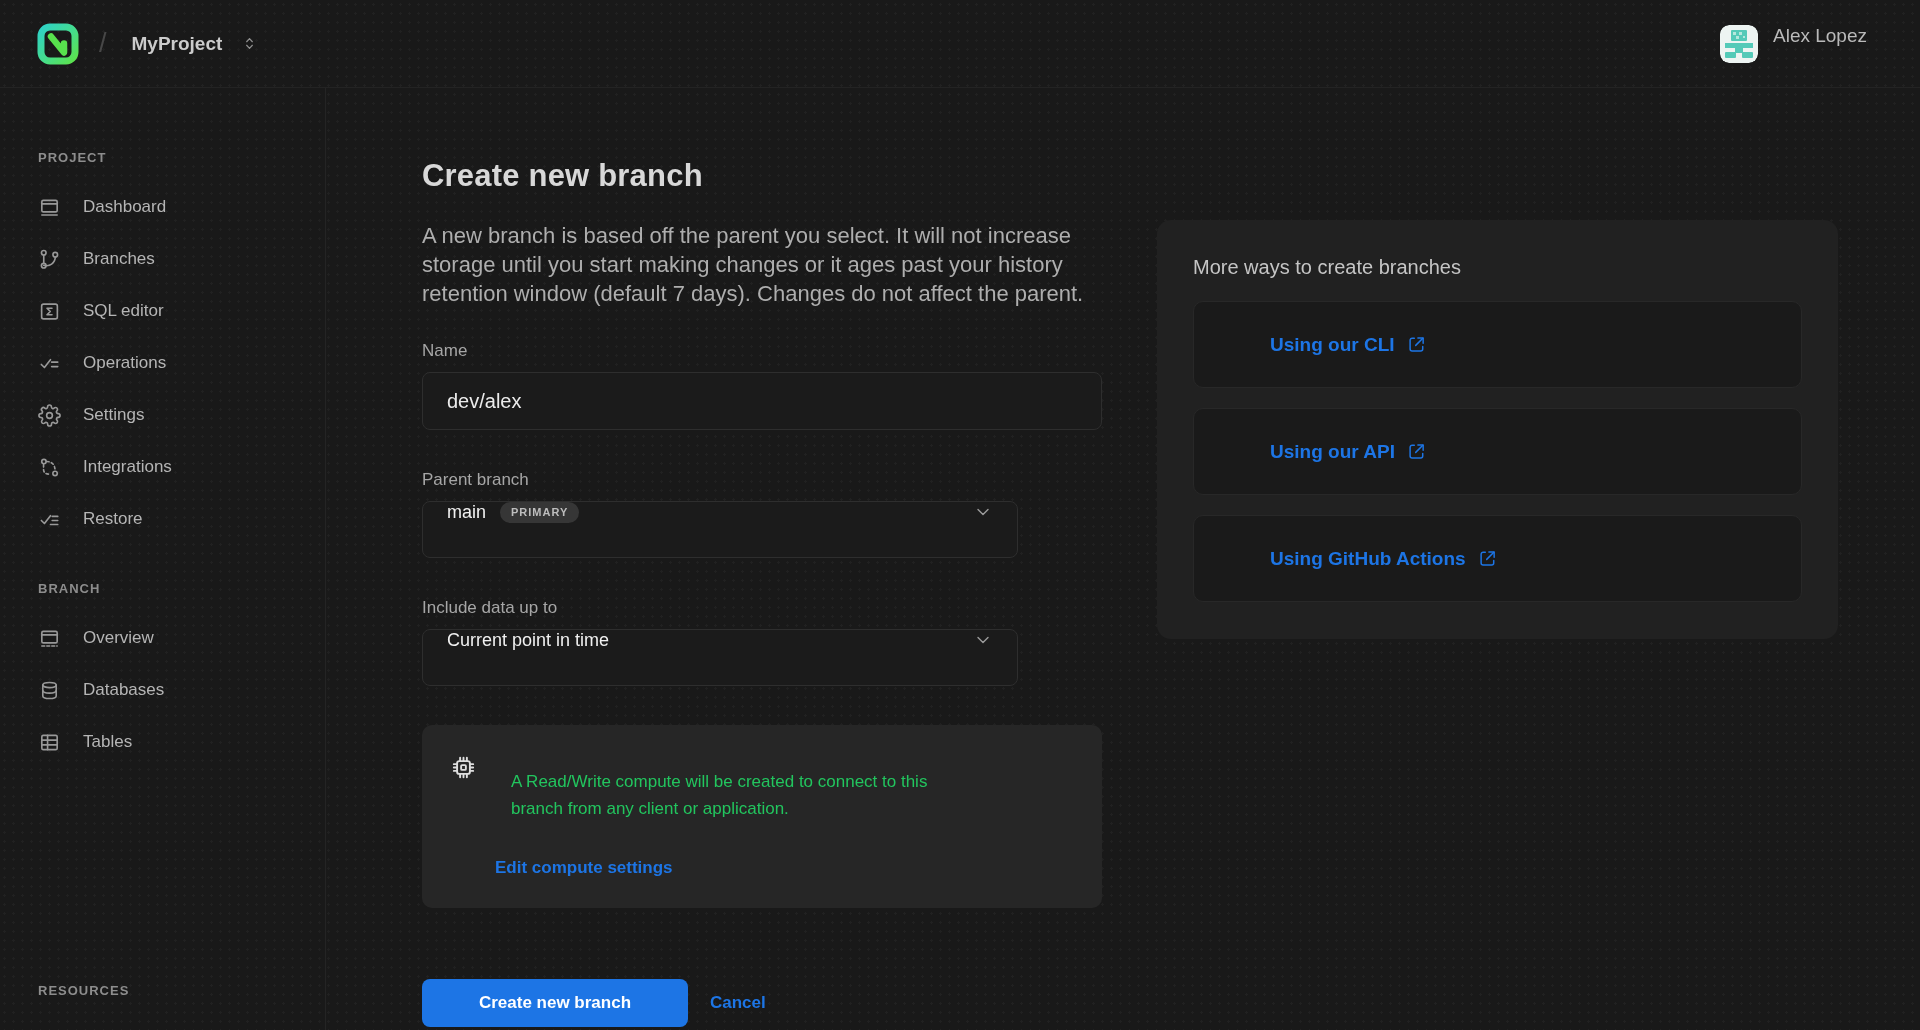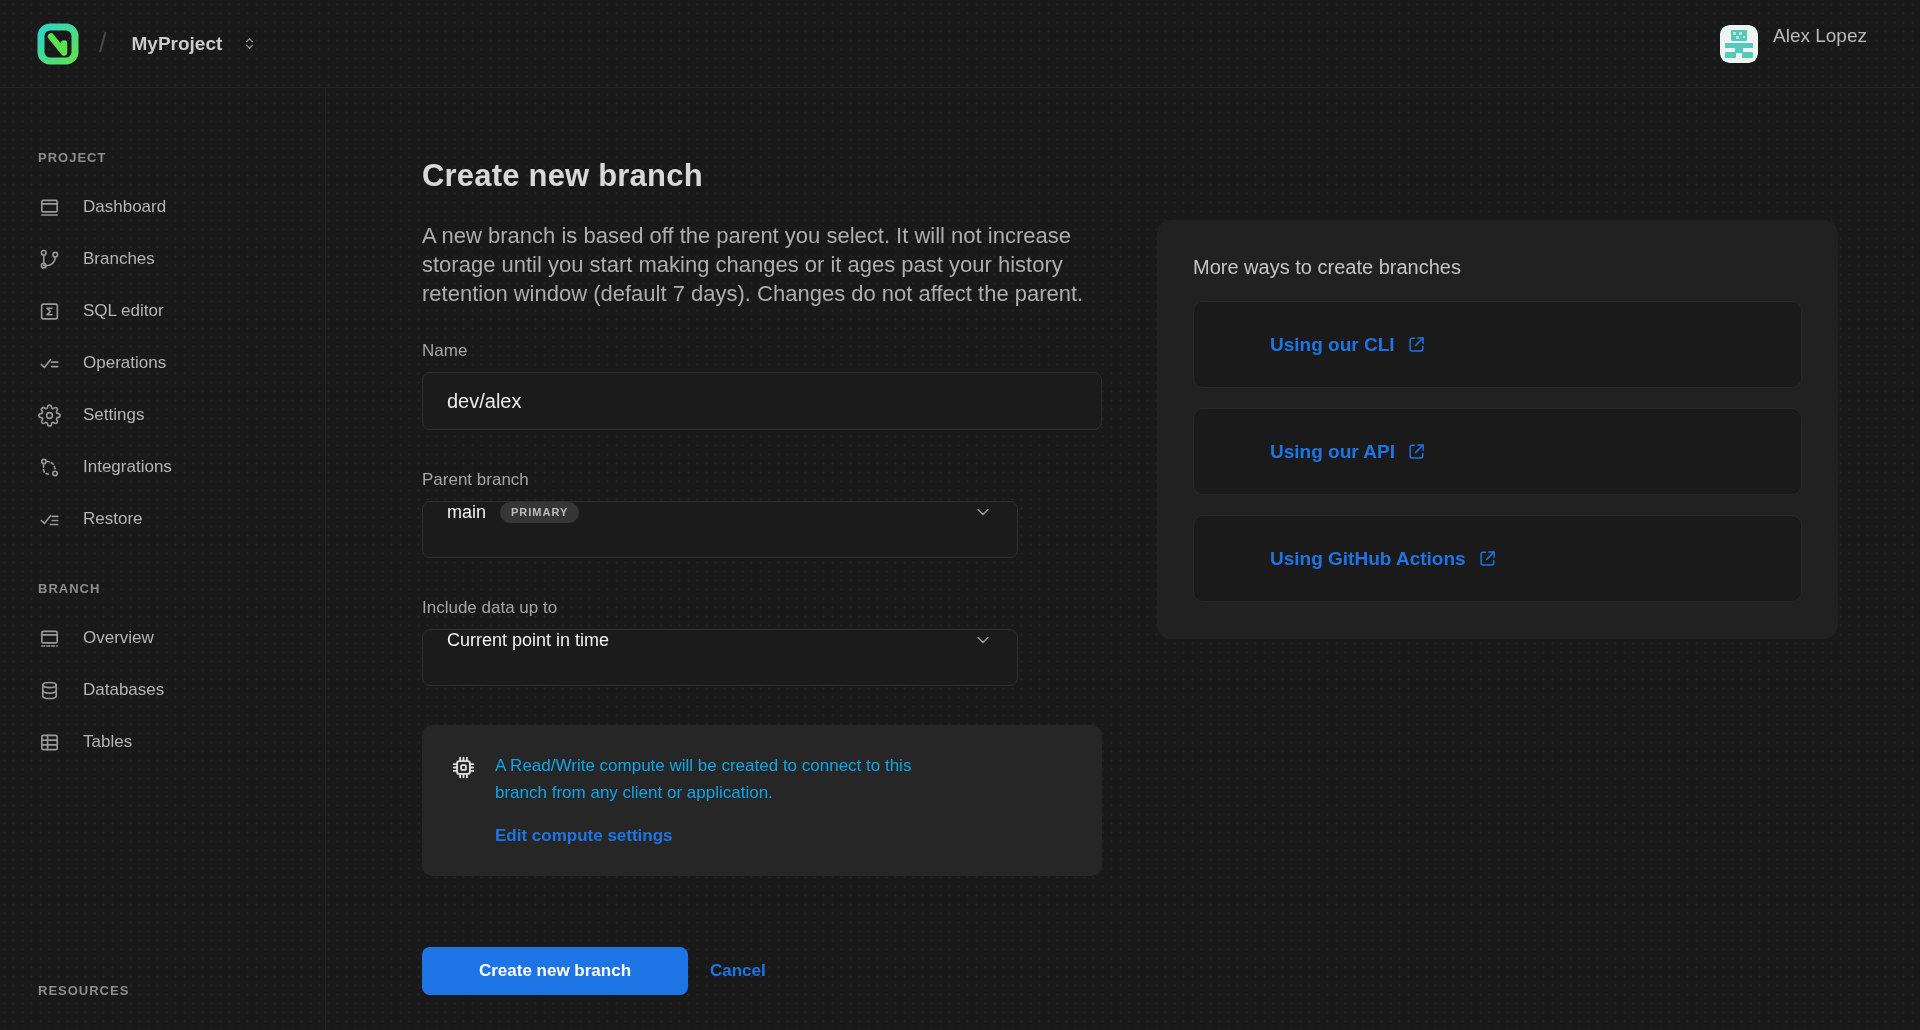--- a/index.html
+++ b/index.html
@@ -50,21 +50,21 @@
             border-radius:8px; display:flex; align-items:flex-start; padding:0 24px;
             color:#f1f1f1; font-size:18px; font-weight:500; cursor:pointer; font-family:inherit; }
   .badge { margin-left:14px; background:#363636; color:#bdbdbd; font-size:11px; font-weight:700;
            letter-spacing:1px; padding:5px 11px; border-radius:999px; line-height:1; }
   .chevron-down { margin-left:auto; width:20px; height:20px; color:#9a9a9a; flex:none; }
 
   .info-box { margin-top:39px; width:680px; background:#262626; border-radius:10px;
               padding:27px 28px 30px; }
   .info-row { display:flex; gap:18px; }
   .chip-icon { width:27px; height:27px; color:#dedede; flex:none; margin-top:2px; }
-  .info-text { margin:0; font-size:17px; line-height:27px; color:#0ea5e9; }
+  .info-text { margin:16px; font-size:17px; line-height:27px; color:#22c55e; }
   .edit-link { display:inline-block; margin:20px 0 0 45px; color:var(--accent);
                font-size:17px; font-weight:700; text-decoration:none; cursor:pointer; }
 
   .actions { margin-top:71px; display:flex; align-items:center; }
   .primary-btn { min-width:266px; height:48px; background:var(--accent); color:#fff; border:none;
                  border-radius:8px; font-size:17px; font-weight:700; cursor:pointer; font-family:inherit; }
   .cancel-link { margin-left:22px; color:var(--accent); font-size:17px; font-weight:700;
                  text-decoration:none; cursor:pointer; }
 
   

